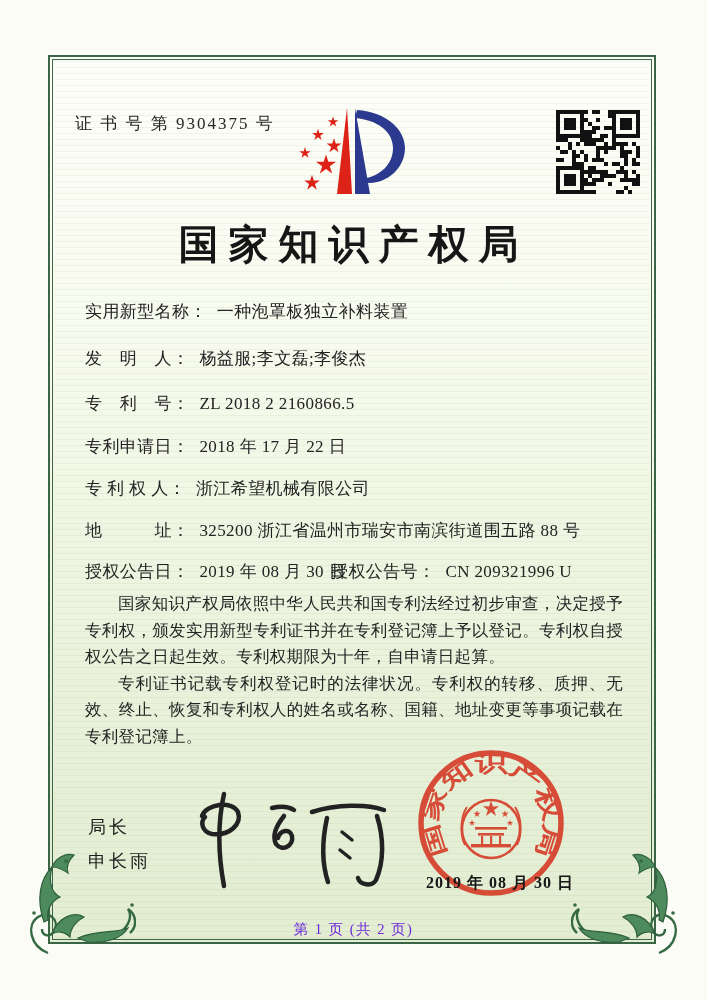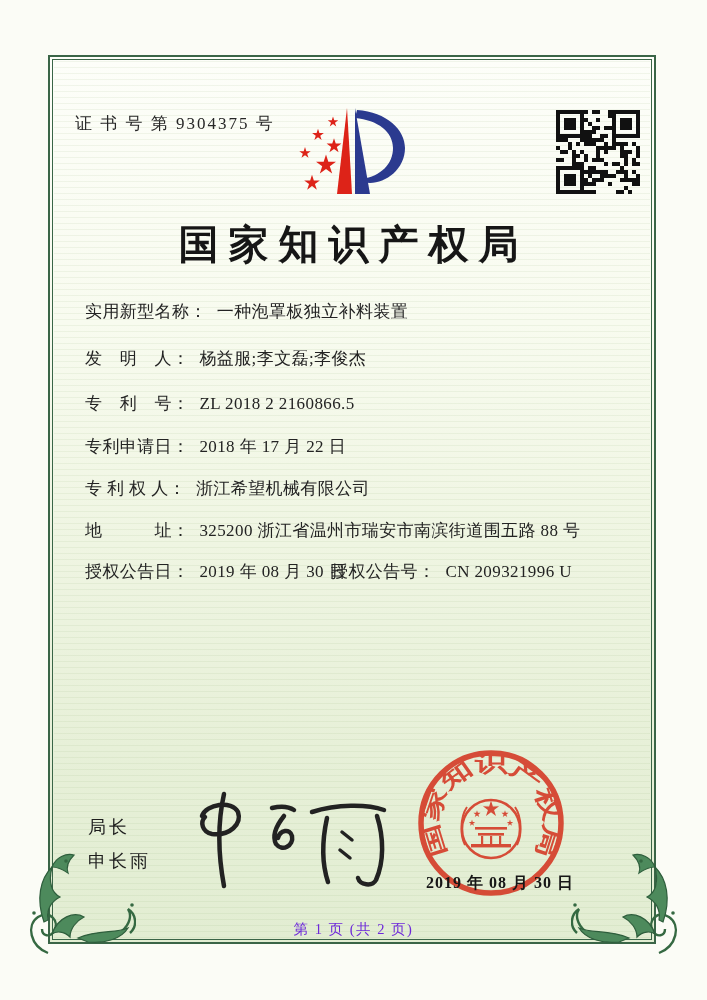--- a/index.html
+++ b/index.html
@@ -330,20 +330,24 @@
       <span class="lbl">地　　　址：</span><span>325200 浙江省温州市瑞安市南滨街道围五路 88 号</span>
     </div>
     <div class="row" style="top:560px">
       <span class="lbl">授权公告日：</span><span>2019 年 08 月 30 日</span>
       <span class="pair2">
         <span class="lbl">授权公告号：</span><span>CN 209321996 U</span>
       </span>
     </div>
   </div>
 
+  <div class="abs paras">
+    <p>国家知识产权局依照中华人民共和国专利法经过初步审查，决定授予专利权，颁发实用新型专利证书并在专利登记簿上予以登记。专利权自授权公告之日起生效。专利权期限为十年，自申请日起算。</p>
+    <p>专利证书记载专利权登记时的法律状况。专利权的转移、质押、无效、终止、恢复和专利权人的姓名或名称、国籍、地址变更等事项记载在专利登记簿上。</p>
+  </div>
 
   <div class="abs sig-title">局长</div>
   <div class="abs sig-name">申长雨</div>
   <svg class="abs sig-hand" viewBox="0 0 230 105" fill="none" stroke="#222" stroke-width="4.5" stroke-linecap="round">
     <path d="M52,8 C46,35 46,68 52,100"></path>
     <path d="M30,30 C34,18 60,14 66,26 C70,38 58,50 40,48 C30,46 28,36 33,31"></path>
     <path d="M100,22 C108,20 116,20 122,24"></path>
     <path d="M112,30 C104,40 100,50 104,58 C110,66 122,60 120,50 C118,42 108,44 106,52"></path>
     <path d="M140,26 C165,18 195,18 212,24"></path>
     <path d="M155,32 C150,55 150,78 156,96"></path>

